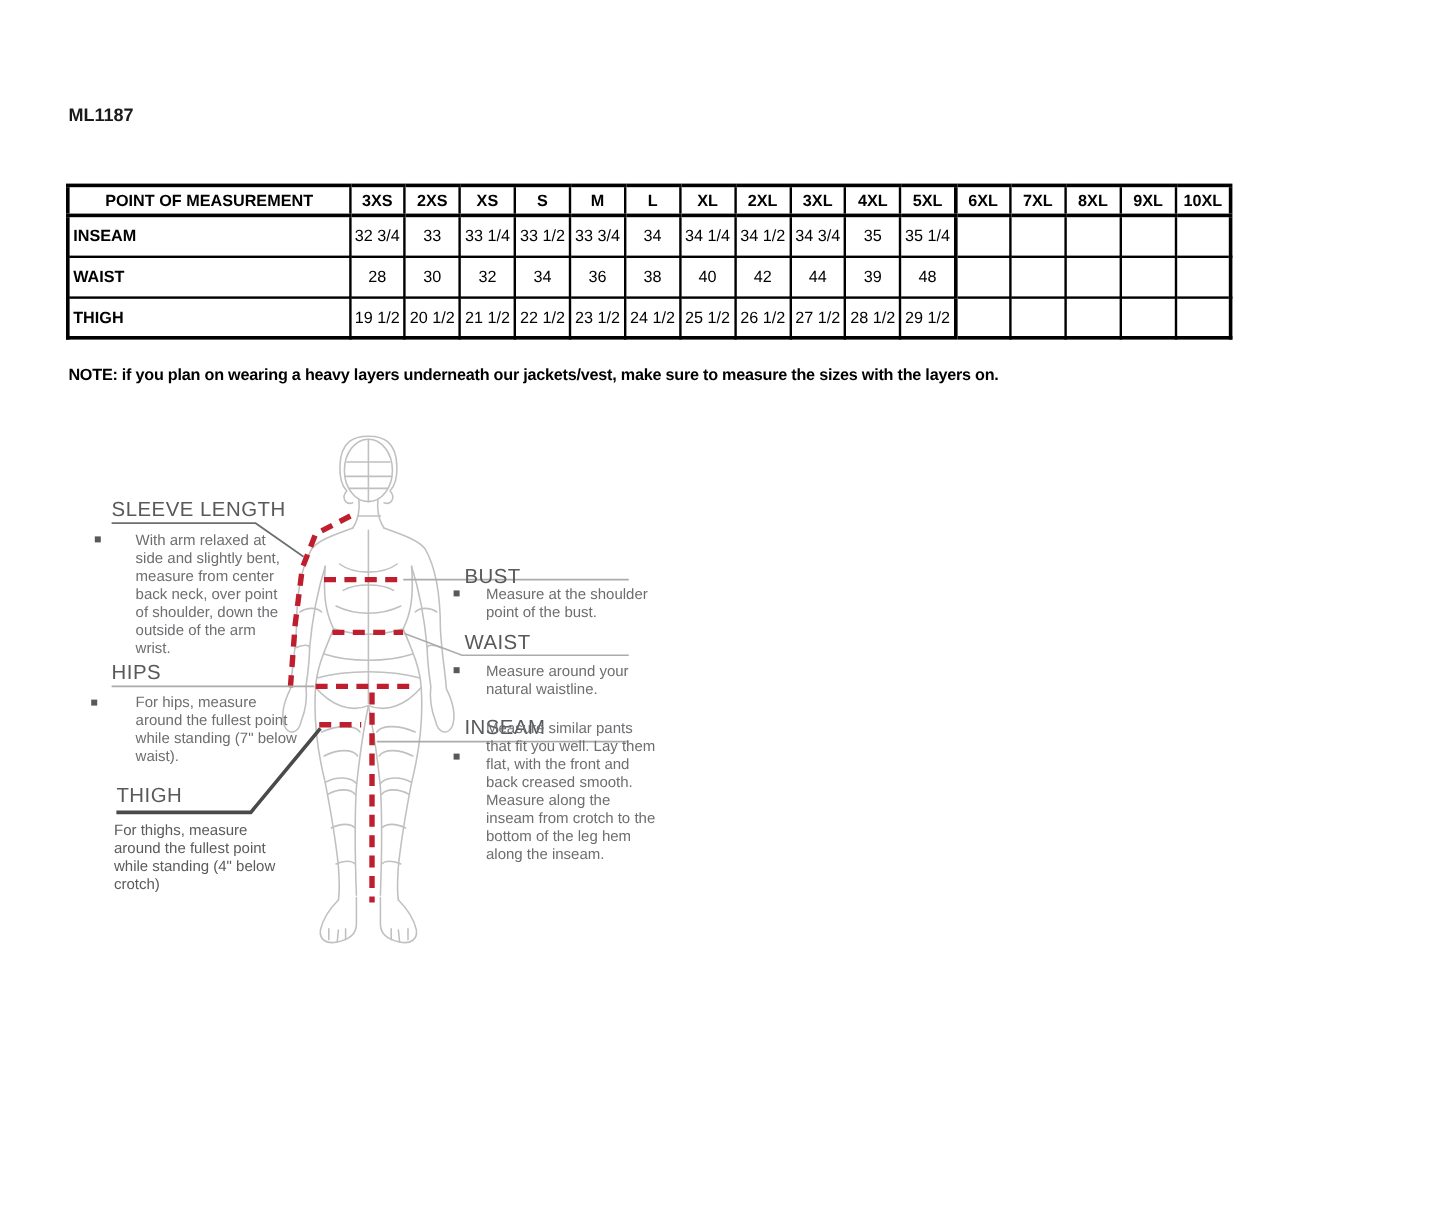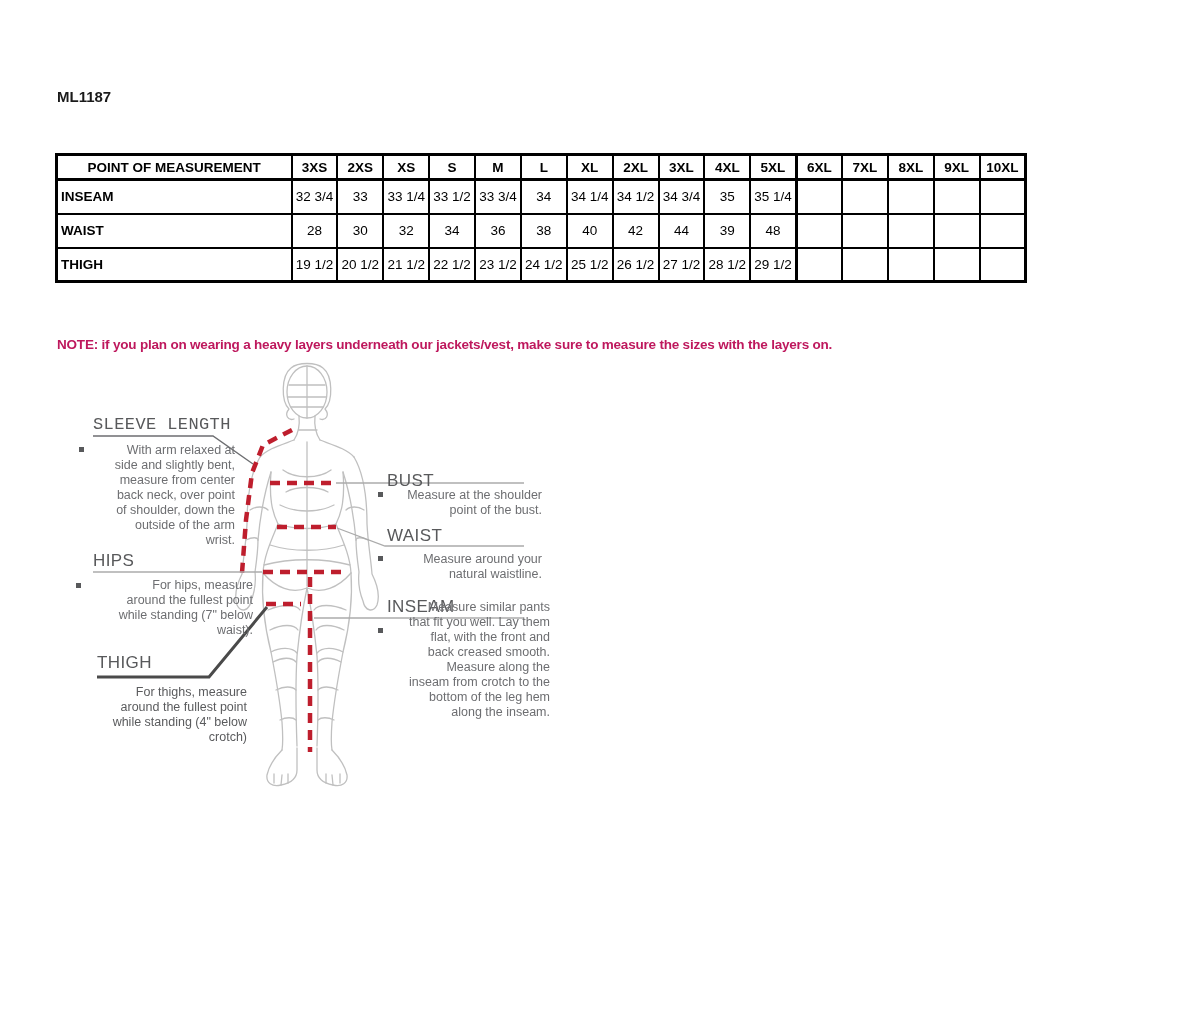--- a/index.html
+++ b/index.html
@@ -27,36 +27,36 @@
   }
   .size-table tbody th, .size-table tbody td { height:34px; }
   .size-table tbody th.rowlabel {
     text-align:left; padding-left:3px; font-weight:bold;
   }
   .size-table tbody td { font-weight:normal; }
   .size-table .thick-left { border-left-width:3px; }
 
   .note-text {
     position:absolute; left:57px; top:305px; width:1000px;
-    font-size:13.5px; font-weight:bold; color:#be185d; letter-spacing:-0.2px;margin-top:32px;
+    font-size:13.5px; font-weight:bold; color:#000000; letter-spacing:-0.2px;
   }
 
   
   .diagram-svg { position:absolute; left:0; top:0; }
 
   .sec-heading {
     position:absolute;
     font-size:17px; color:#58595b; letter-spacing:0.4px; white-space:nowrap;
   }
   .sec-desc {
     position:absolute;
-    font-size:12.5px; line-height:15px; color:#6d6e71;text-align:right;
-  }
-  
-  #sleeve-heading { left:93px;  top:415px;font-family:Liberation Mono, monospace; }
+    font-size:12.5px; line-height:15px; color:#6d6e71;
+  }
+  
+  #sleeve-heading { left:93px;  top:415px; }
   #sleeve-desc    { left:95px;  top:443px; width:140px; padding-left:18px; }
   #hips-heading   { left:93px;  top:551px; }
   #hips-desc      { left:95px;  top:578px; width:158px; padding-left:18px; }
   #thigh-heading  { left:97px;  top:653px; }
   #thigh-desc     { left:95px;  top:685px; width:152px; color:#5a5b5d; }
   
   #bust-heading   { left:387px; top:471px; }
   #bust-desc      { left:387px; top:488px; width:155px; padding-left:18px; }
   #waist-heading  { left:387px; top:526px; }
   #waist-desc     { left:387px; top:552px; width:155px; padding-left:18px; }

